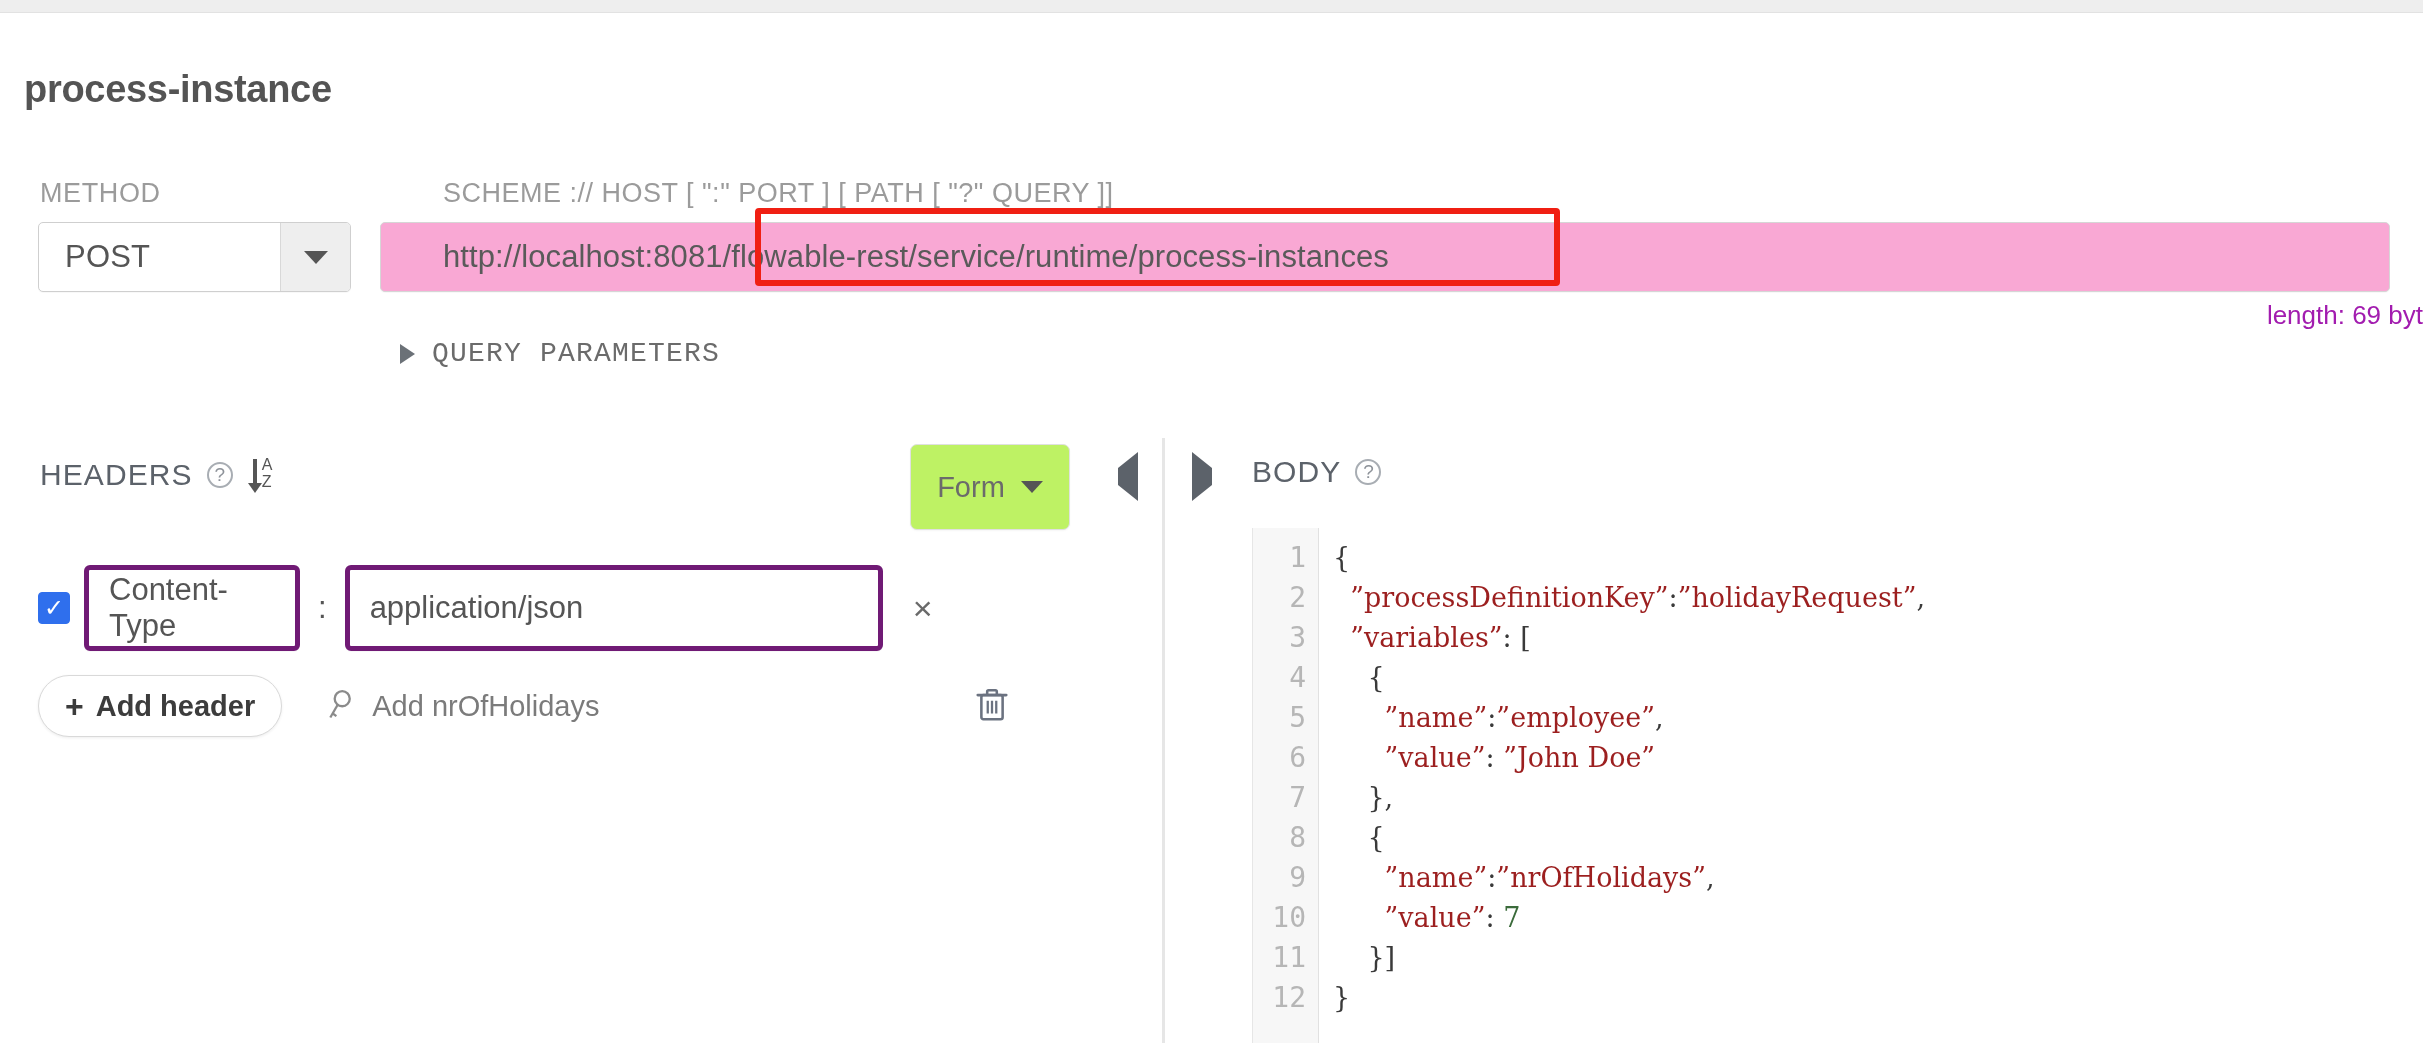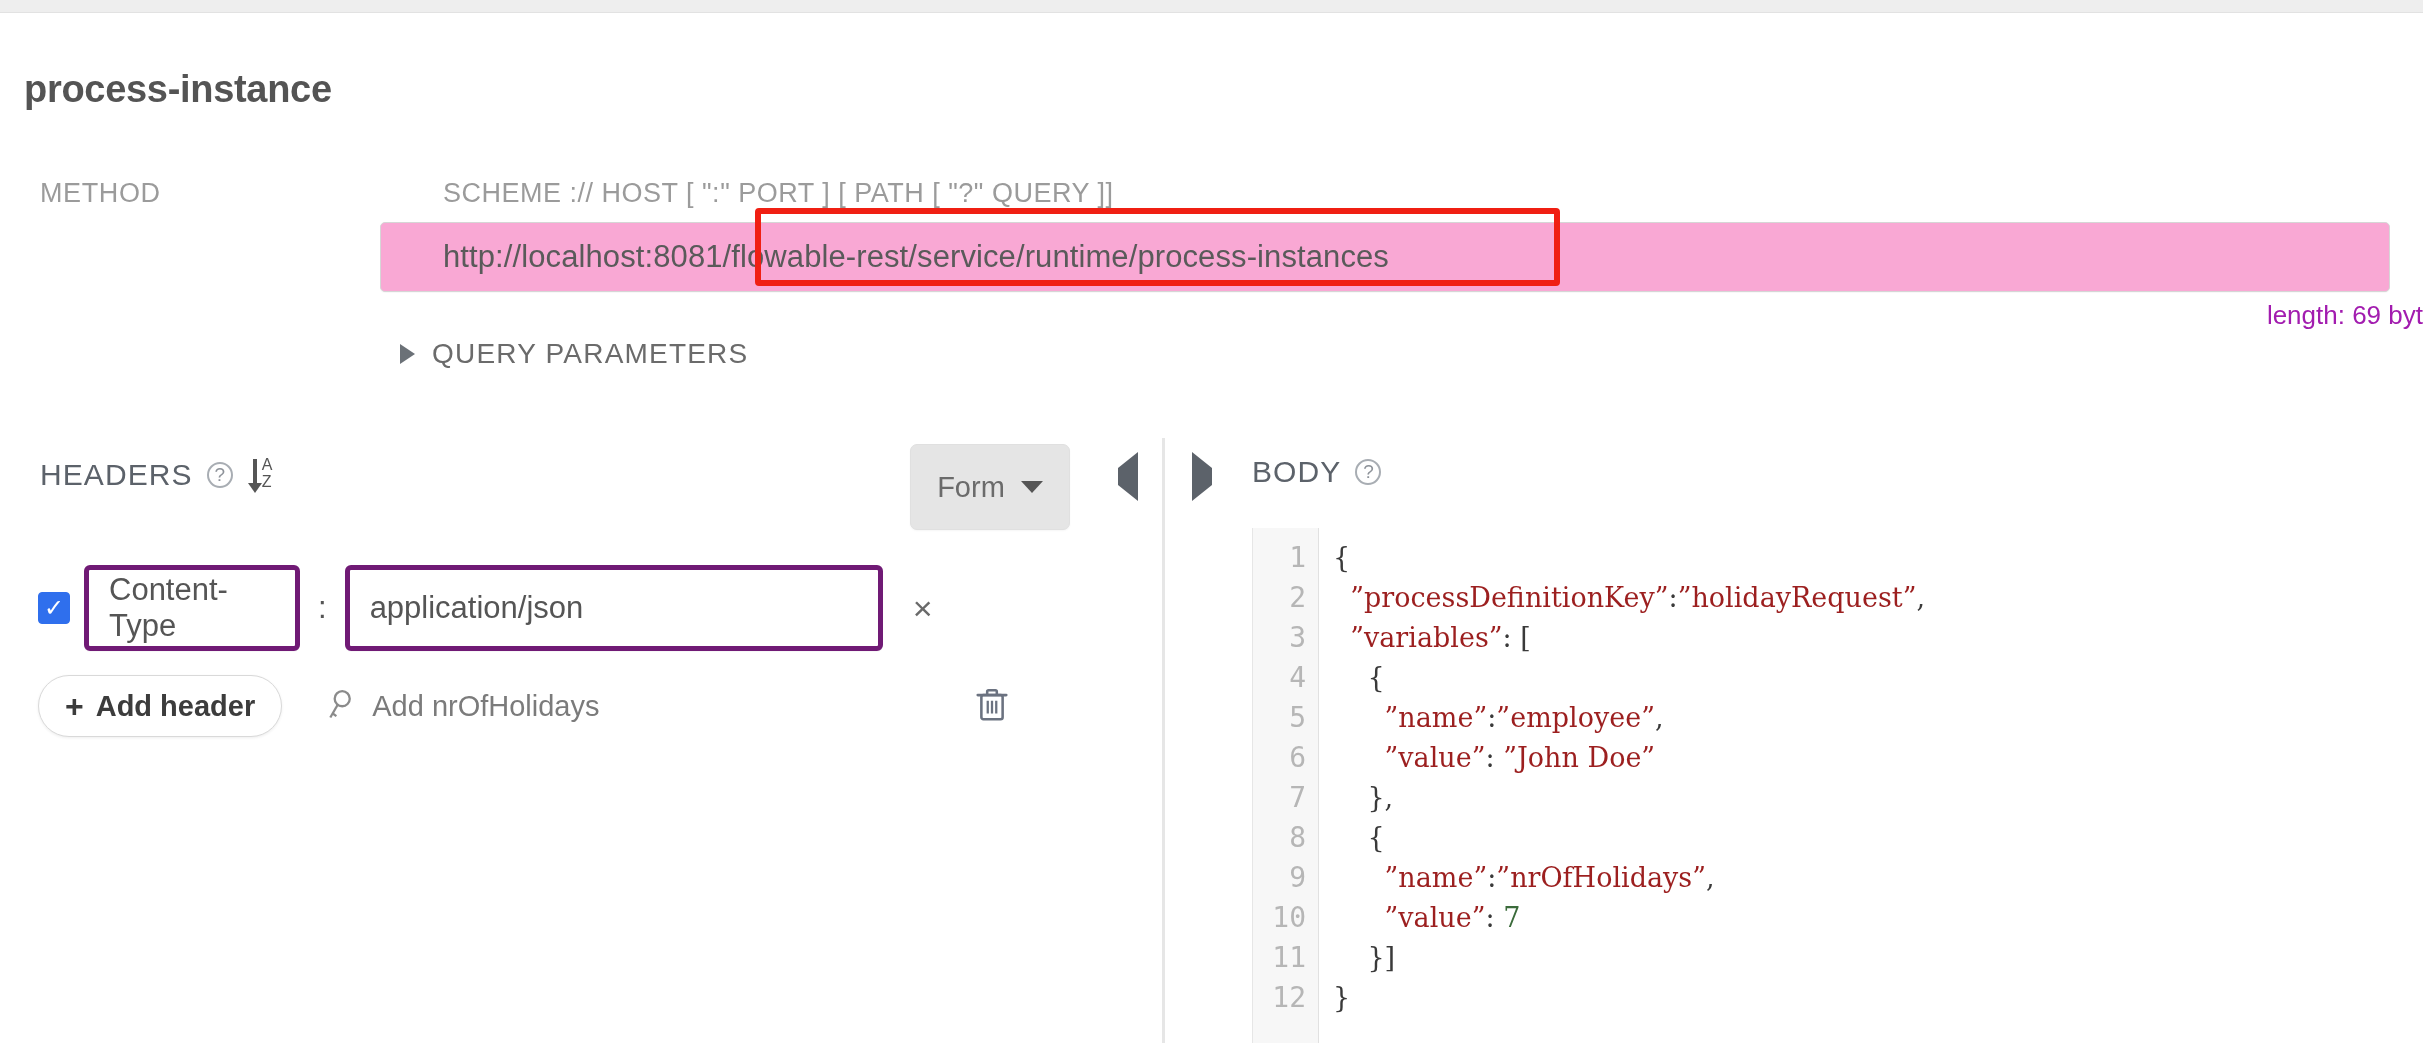--- a/index.html
+++ b/index.html
@@ -90,21 +90,21 @@
   }
   .tri-left {
     width:0;height:0;border-top:16px solid transparent;
     border-bottom:16px solid transparent;border-right:20px solid #5c626a;
   }
   .tri-right-big {
     width:0;height:0;border-top:16px solid transparent;
     border-bottom:16px solid transparent;border-left:20px solid #5c626a;
   }
   .qp-label {
-    font-size:28px; color:#6b6b6b; letter-spacing:1.2px; white-space:nowrap;
+    font-size:28px; color:#6b6b6b; letter-spacing:1.2px; white-space:nowrap;font-family:Liberation Mono, monospace;
   }
 
   
   .headers-head {
     position:absolute; left:40px; top:455px;
     display:flex; align-items:center; gap:14px;
   }
   .sec-title {
     font-size:30px; color:#5c626a; letter-spacing:1.1px; white-space:nowrap;
   }
@@ -123,21 +123,21 @@
     border-top:10px solid #555;
   }
   .sort-az .az {
     position:absolute; left:15px; top:1px; font-size:16px; color:#555;
     line-height:17px; text-align:left;
   }
 
   .form-btn {
     position:absolute; left:910px; top:444px;
     width:160px; height:86px;
-    border:1px solid #e0e0e0; border-radius:7px; background:#e5e5e5;
+    border:1px solid #e0e0e0; border-radius:7px; background:#bef264;
     display:flex; align-items:center; justify-content:center; gap:16px;
     font-size:29px; color:#6b6b6b;
     box-shadow:0 1px 2px rgba(0,0,0,0.04);
   }
   .caret-sm {
     width:0;height:0;border-left:11px solid transparent;
     border-right:11px solid transparent;border-top:12px solid #555;
   }
 
   .arrow-left-btn { position:absolute; left:1118px; top:468px; }
@@ -228,20 +228,26 @@
 
 <div id="app">
 
   <div class="top-band"></div>
 
   <div class="page-title">process-instance</div>
 
   <div class="lbl-method">METHOD</div>
   <div class="lbl-scheme">SCHEME :// HOST [ ":" PORT ] [ PATH [ "?" QUERY ]]</div>
 
+  <div class="method-select">
+    <div class="val">POST</div>
+    <div class="caret-box">
+      <span class="caret-dn"></span>
+    </div>
+  </div>
 
   <div class="url-field">
     <span class="url-text">http://localhost:8081/flowable-rest/service/runtime/process-instances</span>
   </div>
   <div class="url-highlight"></div>
 
   <div class="length-note">length: 69 byt</div>
 
   <div class="query-params">
     <span class="tri-right"></span>

